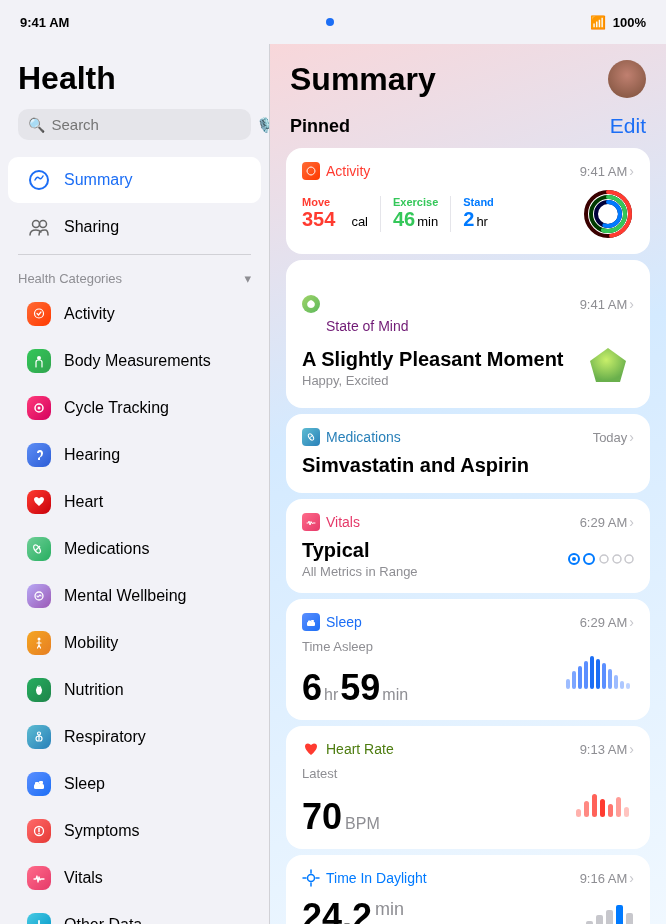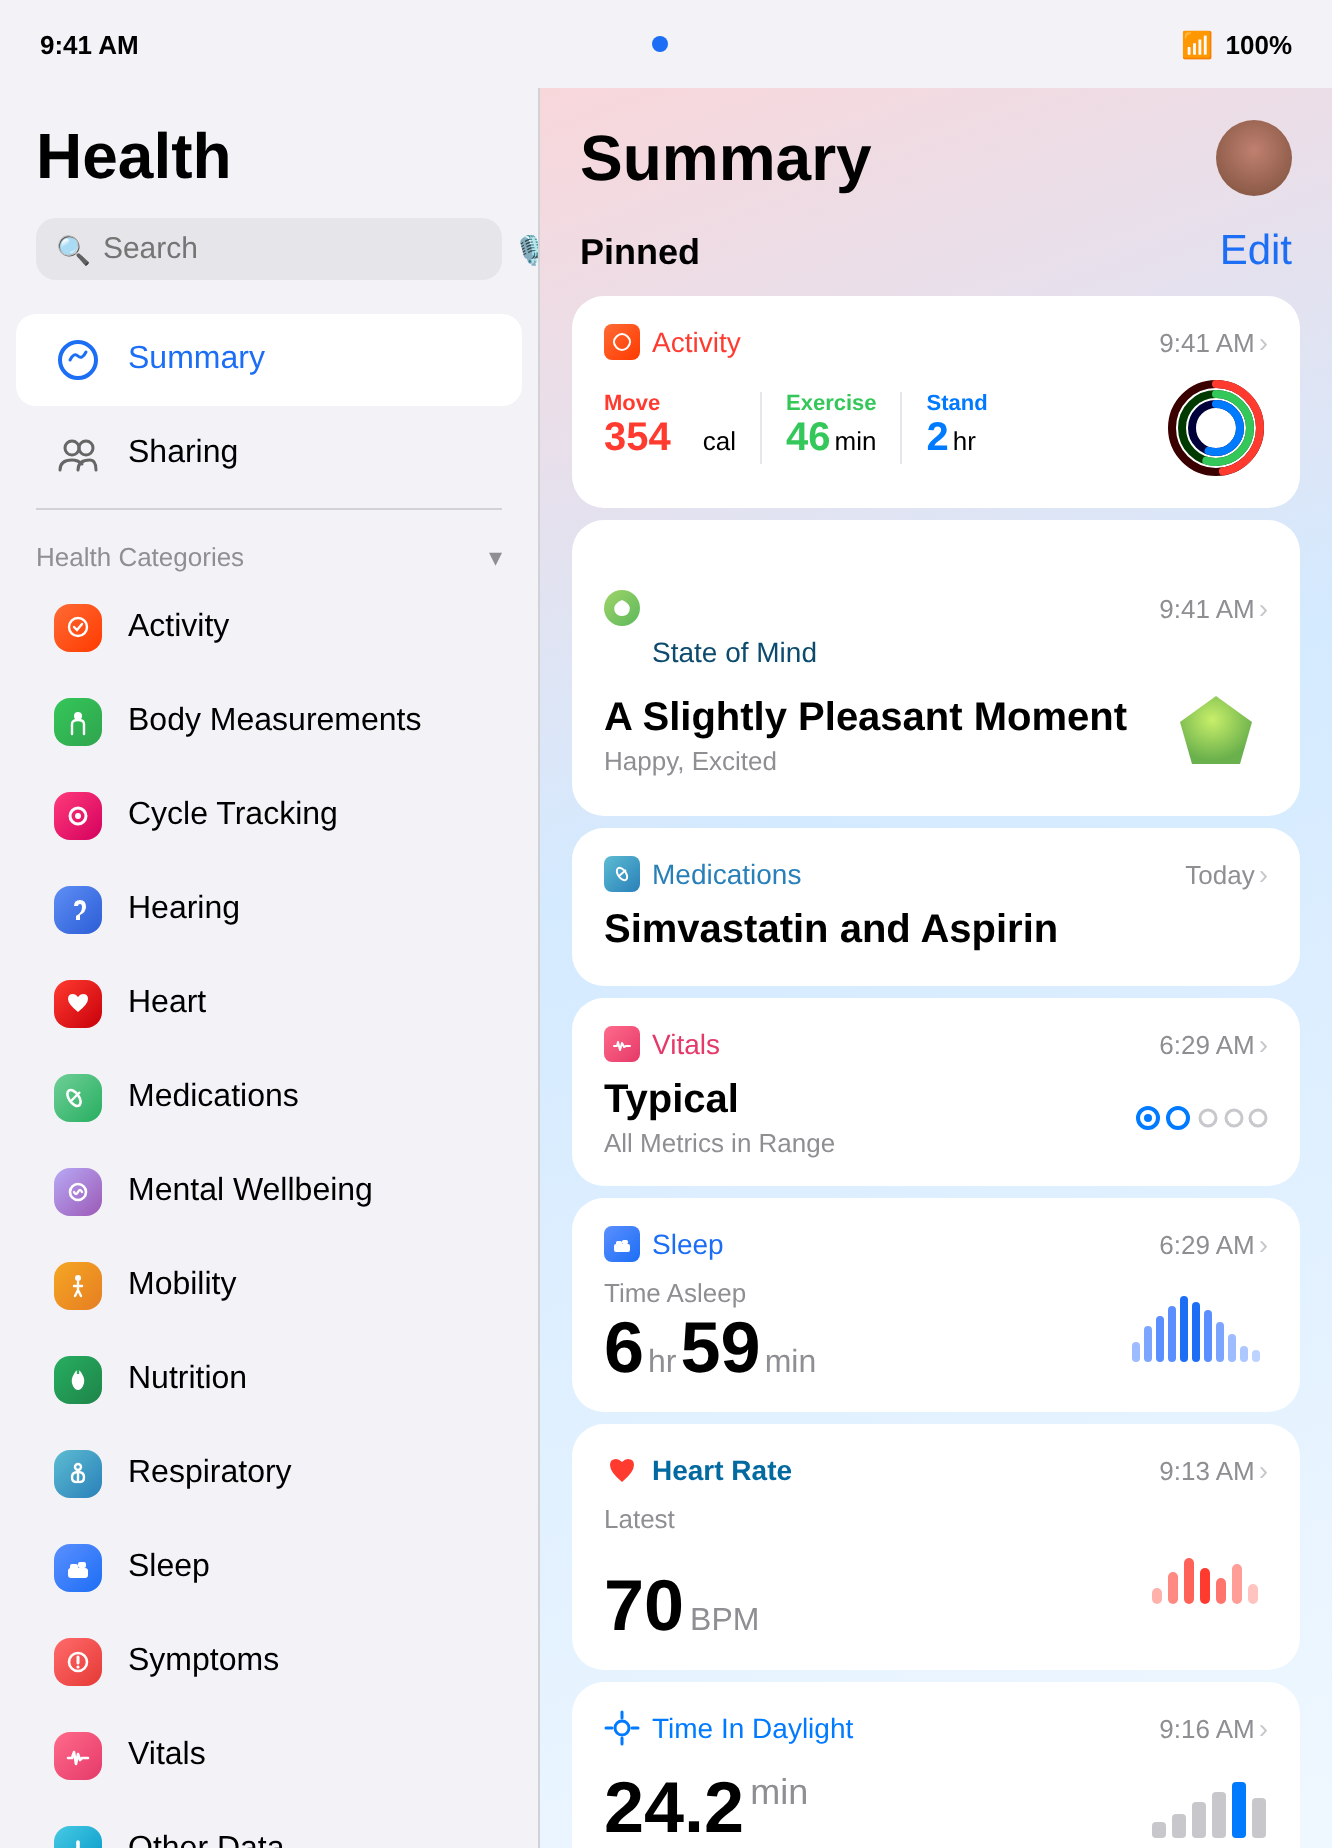--- a/index.html
+++ b/index.html
@@ -612,21 +612,21 @@
     </div>
 
     <div class="card">
       <div class="card-header">
         <div class="card-title-row">
           <div style="width:18px;height:18px;border-radius:50%;background:linear-gradient(135deg,#a0d468,#5cb85c);display:flex;align-items:center;justify-content:center;">
             <svg width="10" height="10" viewBox="0 0 10 10">
                 <path d="M5 1 Q6.5 1.5 8 3 Q9.5 4.5 8.5 7 Q7.5 9 5 9 Q2.5 9 1.5 7 Q0.5 4.5 2 3 Q3.5 1.5 5 1Z" fill="white"></path>
               </svg>
           </div>
-          <span class="card-title" style="color:#0c4a6e;margin-top:44px;">State of Mind</span>
+          <span class="card-title" style="color:#701a75;margin-top:44px;">State of Mind</span>
         </div>
         <div class="card-time">
           <span>9:41 AM</span>
           <span class="chevron-right">›</span>
         </div>
       </div>
       <div class="card-body-row">
         <div>
           <div class="card-main-text">A Slightly Pleasant Moment</div>
           <div class="card-sub-text">Happy, Excited</div>
@@ -711,21 +711,21 @@
           </div>
           <span class="card-title" style="color:#1c6ef5;">Sleep</span>
         </div>
         <div class="card-time">
           <span>6:29 AM</span>
           <span class="chevron-right">›</span>
         </div>
       </div>
       <div class="card-body-row">
         <div>
-          <div class="card-sub-text" style="margin-bottom:2px;">Time Asleep</div>
+          <div class="card-sub-text" style="margin-bottom:16px;">Time Asleep</div>
           <div style="display:flex;align-items:baseline;gap:2px;">
             <span class="metric-large">6</span>
             <span style="font-size:16px;color:#8e8e93;font-weight:400;">hr</span>
             <span class="metric-large">59</span>
             <span style="font-size:16px;color:#8e8e93;font-weight:400;">min</span>
           </div>
         </div>
 
         <div>
           <svg width="70" height="40" viewBox="0 0 70 40">
@@ -746,21 +746,21 @@
     </div>
 
     <div class="card">
       <div class="card-header">
         <div class="card-title-row">
           <div style="width:18px;height:18px;display:flex;align-items:center;justify-content:center;">
             <svg width="18" height="18" viewBox="0 0 18 18">
                 <path d="M9 15 Q3 10 3 6.5 Q3 3.5 6 3.5 Q7.5 3.5 9 5 Q10.5 3.5 12 3.5 Q15 3.5 15 6.5 Q15 10 9 15Z" fill="#ff3b30"></path>
               </svg>
           </div>
-          <span class="card-title" style="color:#0369a1;font-weight:bold;">Heart Rate</span>
+          <span class="card-title" style="color:#4d7c0f;">Heart Rate</span>
         </div>
         <div class="card-time">
           <span>9:13 AM</span>
           <span class="chevron-right">›</span>
         </div>
       </div>
       <div class="card-body-row">
         <div>
           <div class="card-sub-text" style="margin-bottom:18px;">Latest</div>
           <div style="display:flex;align-items:baseline;gap:3px;">

